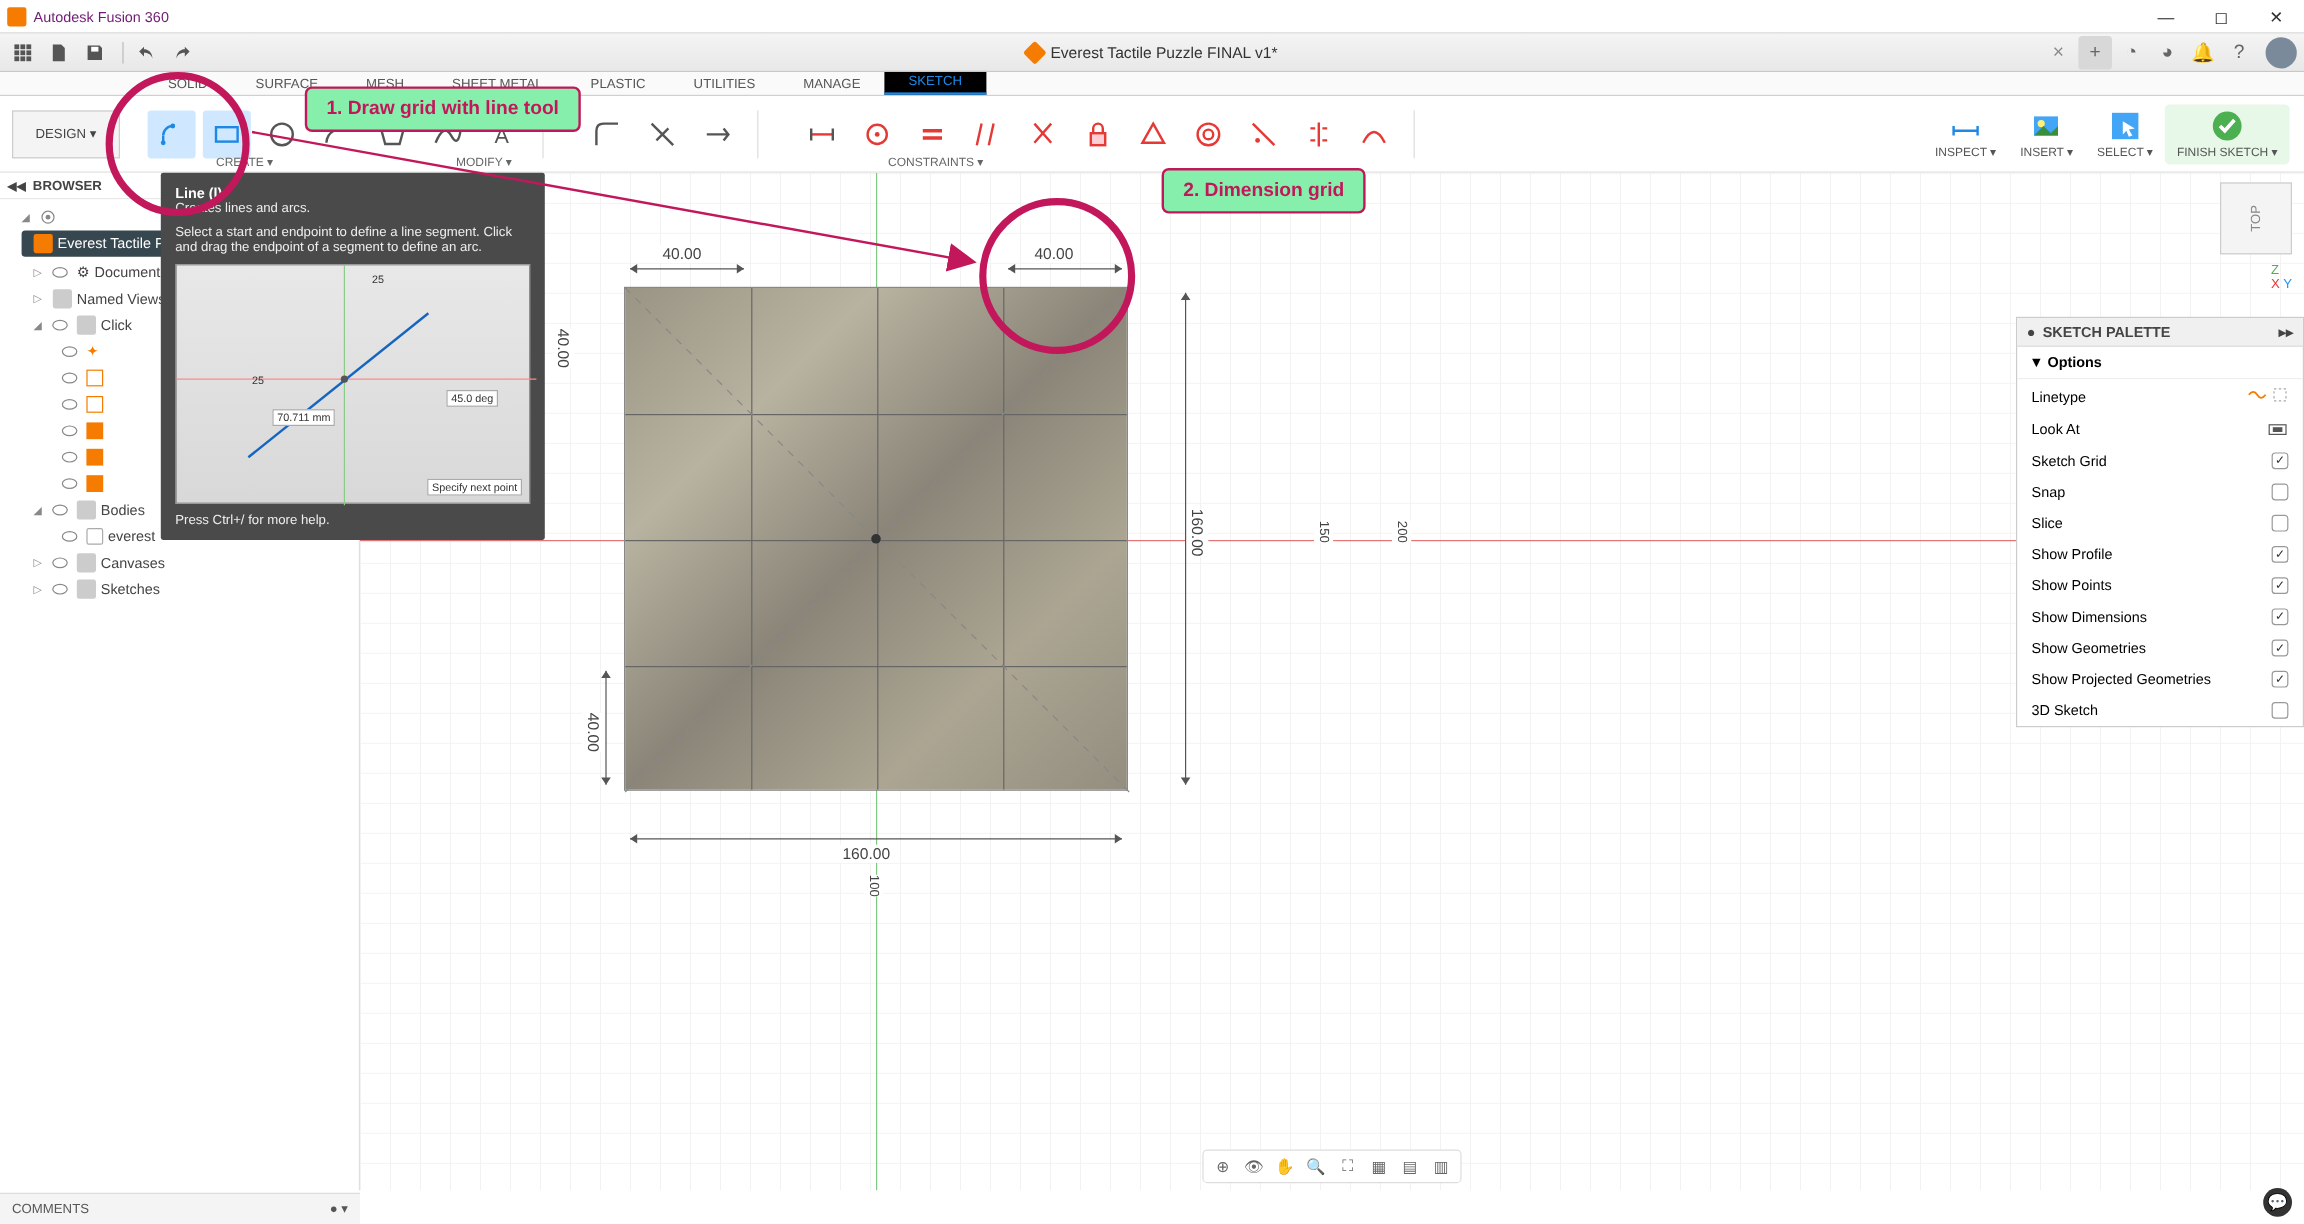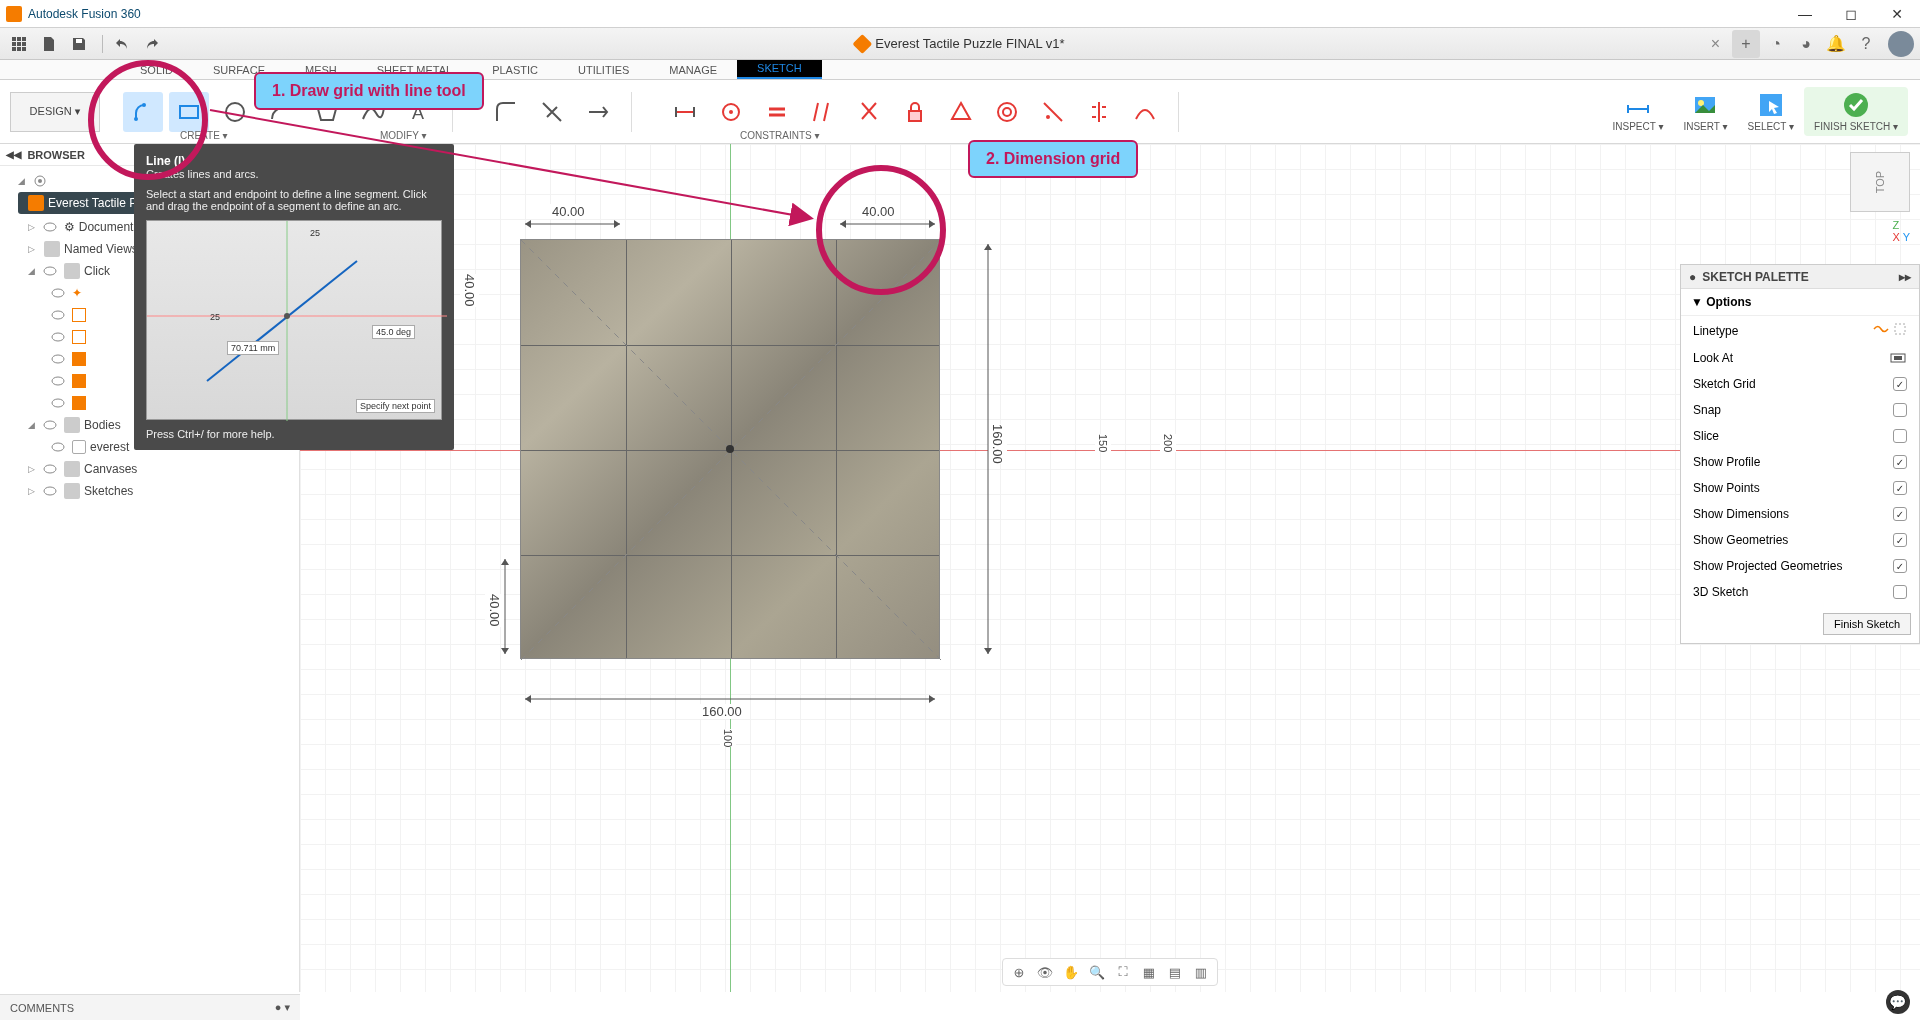--- a/index.html
+++ b/index.html
@@ -1,21 +1,21 @@
 <!DOCTYPE html>
 <html><head>
 <meta charset="utf-8">
 <style>
 * { margin:0; padding:0; box-sizing:border-box; font-family:"Segoe UI",Arial,sans-serif; }
 html,body { width:100%; height:100%; overflow:hidden; background:#fff; }
 
 
 .titlebar { height:28px; background:#fff; display:flex; align-items:center; border-bottom:1px solid #d0d0d0; }
 .titlebar .app-icon { width:16px; height:16px; background:#f57c00; margin:0 6px; border-radius:2px; }
-.titlebar .title { font-size:12px; color:#0c4a6e;text-align:center; }
+.titlebar .title { font-size:12px; color:#701a75;text-align:center; }
 .titlebar .winctrls { margin-left:auto; display:flex; }
 .titlebar .winctrls div { width:46px; height:28px; display:flex; align-items:center; justify-content:center; font-size:14px; color:#333; cursor:pointer; }
 
 
 .qabar { height:32px; background:linear-gradient(#f4f4f4,#e8e8e8); display:flex; align-items:center; padding:0 6px; border-bottom:1px solid #c8c8c8; position:relative; }
 .qabar .qbtn { width:26px; height:26px; margin-right:4px; display:flex; align-items:center; justify-content:center; cursor:pointer; color:#555; }
 .qabar .qbtn svg { width:16px; height:16px; }
 .qabar .doctitle { position:absolute; left:50%; transform:translateX(-50%); display:flex; align-items:center; font-size:13px; color:#333; }
 .qabar .doctitle .cube { width:14px; height:14px; background:#f57c00; margin-right:6px; transform:rotate(45deg); border-radius:2px; }
 .qabar .tabclose { position:absolute; right:200px; font-size:16px; color:#888; cursor:pointer; }
@@ -95,21 +95,21 @@
 .palette .row .chk { width:14px; height:14px; border:1px solid #999; border-radius:3px; display:flex; align-items:center; justify-content:center; font-size:10px; }
 .palette .row .chk.on::after { content:'✓'; color:#333; }
 .palette .fbtn { margin:8px; padding:4px 10px; border:1px solid #bbb; background:#f4f4f4; font-size:11px; cursor:pointer; float:right; }
 
 
 .tooltip { position:absolute; left:134px; top:144px; width:320px; background:#4a4a4a; color:#eee; font-size:11px; padding:10px 12px; z-index:50; border-radius:2px; }
 .tooltip b { color:#fff; font-size:12px; }
 .tooltip .timg { margin-top:8px; height:200px; background:linear-gradient(#e8e8e8,#d8d8d8); position:relative; border:1px solid #999; }
 .tooltip .timg .tl { position:absolute; font-size:9px; background:#fff; border:1px solid #aaa; padding:1px 3px; color:#333; }
 
-.annot { position:absolute; z-index:60; border:2px solid #c2185b; border-radius:6px; background:#7dd3fc; padding:8px 16px; font-size:16px; font-weight:bold; color:#c2185b; }
+.annot { position:absolute; z-index:60; border:2px solid #c2185b; border-radius:6px; background:#86efac; padding:8px 16px; font-size:16px; font-weight:bold; color:#c2185b; }
 .circle-annot { position:absolute; z-index:60; border:6px solid #c2185b; border-radius:50%; pointer-events:none; }
 .arrow-svg { position:absolute; z-index:59; pointer-events:none; }
 
 
 .comments { position:absolute; bottom:0; left:0; width:300px; height:26px; background:#f4f4f4; border-top:1px solid #ddd; display:flex; align-items:center; padding:0 10px; font-size:11px; color:#555; justify-content:space-between; }
 .help-bubble { position:absolute; right:10px; bottom:6px; width:24px; height:24px; background:#333; color:#fff; border-radius:50%; display:flex; align-items:center; justify-content:center; font-size:14px; cursor:pointer; }
 
 svg { overflow:visible; }
 </style>
 </head>
@@ -587,23 +587,20 @@
           <span>Show Geometries</span>
           <div class="chk on"></div>
         </div>
       <div class="row">
           <span>Show Projected Geometries</span>
           <div class="chk on"></div>
         </div>
       <div class="row">
           <span>3D Sketch</span>
           <div class="chk"></div>
-        </div>
-      <div style="overflow:hidden">
-          <div class="fbtn">Finish Sketch</div>
         </div>
     </div>
   </div>
 </div>
 
 <div class="tooltip">
   <b>Line (l)</b><br>
   <span>Creates lines and arcs.</span>
   <p style="margin-top:8px">Select a start and endpoint to define a line segment. Click and drag the endpoint of a segment to define an arc.</p>
   <div class="timg">

